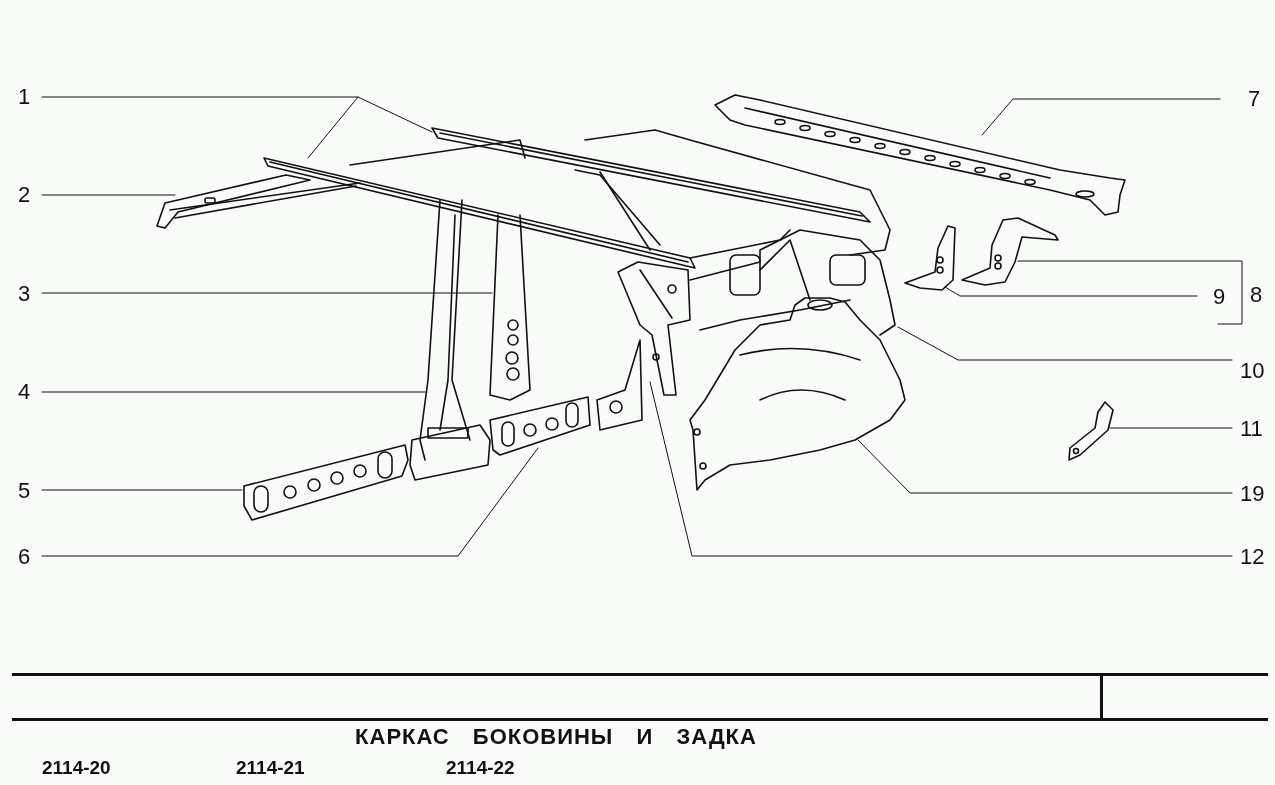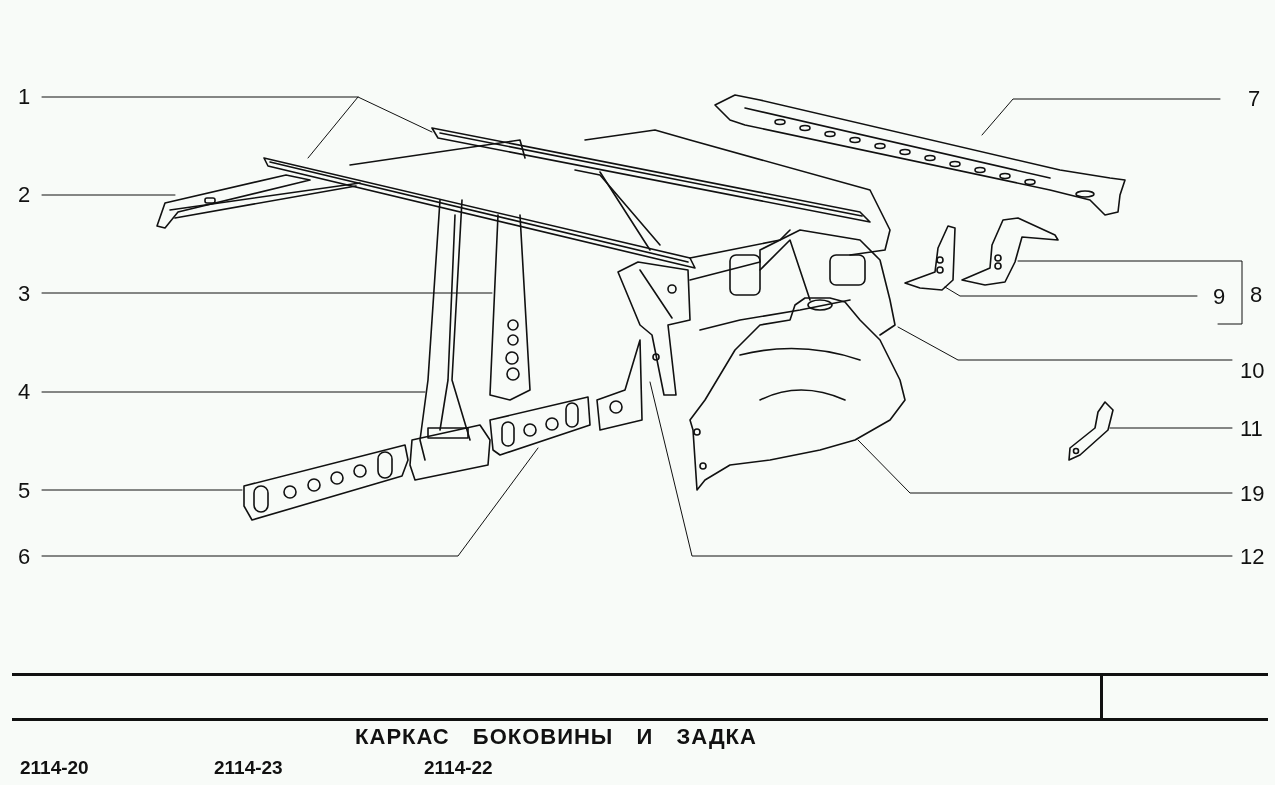--- a/index.html
+++ b/index.html
@@ -28,21 +28,21 @@
     font-weight: bold; font-size: 22px; letter-spacing: 1px; word-spacing: 16px; margin-top: 40px;
   }
   .title-divider {
     position: absolute; left: 1088px; top: 0; width: 3px; height: 42px; background: #111;
   }
   .code-text {
     position: absolute; left: 1091px; top: 0; width: 165px; height: 42px;
     line-height: 42px; text-align: center; font-weight: bold; font-size: 22px;
   }
   .model {
-    position: absolute; top: 757px; font-weight: bold; font-size: 19px;
+    position: absolute; top: 757px; font-weight: bold; font-size: 19px; margin-left: 22px;
   }
 </style>
 </head>
 <body>
 
 <svg id="drawing" width="1275" height="785" viewBox="0 0 1275 785" fill="none" stroke="#111" stroke-width="1.6" stroke-linejoin="round" stroke-linecap="round">
 
   <g stroke-width="1">
     <polyline points="42,97 358,97 432,132"></polyline>
     <line x1="358" y1="97" x2="308" y2="158"></line>
@@ -188,14 +188,14 @@
 <div class="callout-num" style="left:1240px;top:418px;">11</div>
 <div class="callout-num" style="left:1240px;top:483px;">19</div>
 <div class="callout-num" style="left:1240px;top:546px;">12</div>
 
 <div class="title-bar">
   <div class="title-text">КАРКАС БОКОВИНЫ И ЗАДКА</div>
   <div class="title-divider"></div>
 </div>
 
 <div class="model" style="left:20px;">2114-20</div>
-<div class="model" style="left:214px;">2114-23</div>
+<div class="model" style="left:214px;">2114-21</div>
 <div class="model" style="left:424px;">2114-22</div>
 
 </body></html>

